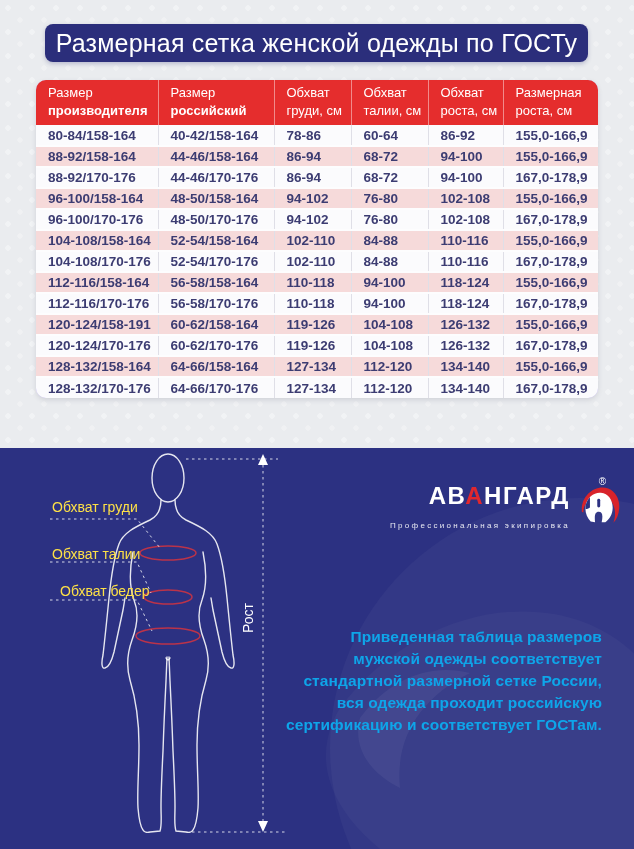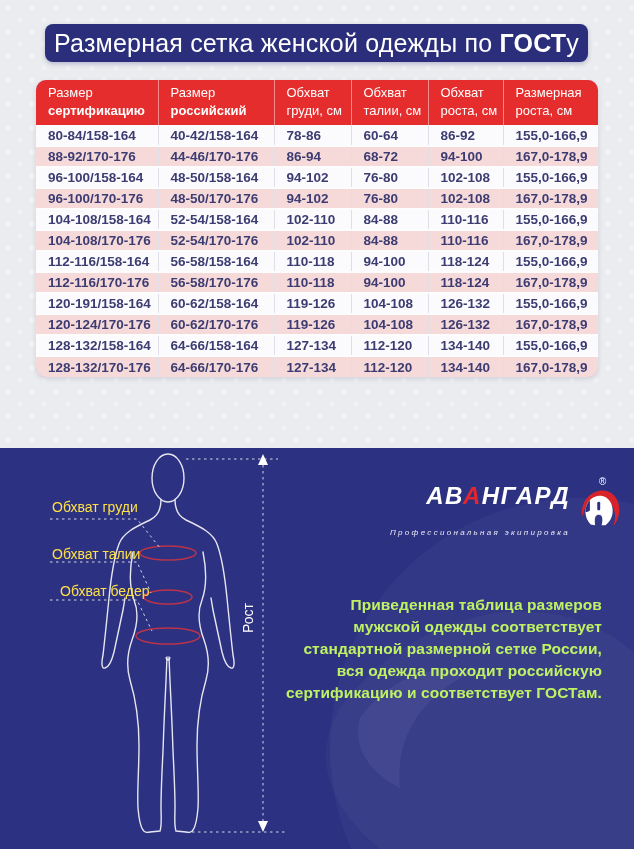--- a/index.html
+++ b/index.html
@@ -17,21 +17,21 @@
       radial-gradient(circle at 8px 8px, rgba(255,255,255,.7) 2.5px, transparent 3px),
       radial-gradient(circle at 20px 20px, rgba(255,255,255,.5) 2.5px, transparent 3px);
     background-size:24px 24px; opacity:.5; pointer-events:none;
   }
   .title-bar {
     position:absolute; left:45px; top:24px; width:543px; height:38px;
     background:#2b2e7b; border-radius:8px; color:#fff;
     display:flex; align-items:center; justify-content:center;
     font-size:25px; letter-spacing:.2px; box-shadow:0 2px 4px rgba(40,44,110,.25);
   }
-  .title-bar b { font-weight:700; }
+  .title-bar b { font-weight:400; }
   .table-wrap {
     position:absolute; left:36px; top:80px; width:562px;
     border-radius:10px; overflow:hidden; box-shadow:0 2px 5px rgba(60,60,90,.15);
     background:#c4b5fd;
   }
   table { width:100%; border-collapse:collapse; table-layout:fixed; }
   col.c1{width:122px} col.c2{width:116px} col.c3{width:77px}
   col.c4{width:77px} col.c5{width:75px} col.c6{width:95px}
   thead th {
     background:#e52d2d; color:#fff; font-weight:400; text-align:left;
@@ -56,30 +56,30 @@
   .diagram-svg { position:absolute; inset:0; }
   .meas-label { position:absolute; color:#fde047; font-size:14px; font-weight:400; }
   .lbl-chest { left:52px; top:51px; }
   .lbl-waist { left:52px; top:98px; }
   .lbl-hip   { left:60px; top:135px; }
   .lbl-height {
     position:absolute; left:224px; top:162px; width:48px; text-align:center;
     color:#fff; font-size:14px; transform:rotate(-90deg);
   }
   .brand { position:absolute; right:34px; top:36px; width:210px; }
-  .brand-row { display:flex; align-items:center;font-style:italic; }
+  .brand-row { display:flex; align-items:flex-end; }
   .brand-text { text-align:right; flex:1; }
   .brand-name { color:#fff; font-size:24px; font-weight:700; letter-spacing:1.5px; line-height:1; }
   .brand-name .red { color:#e0272e; }
-  .brand-tagline { color:#e8e9f2; font-size:8px; letter-spacing:2.3px; margin-top:20px; white-space:nowrap; }
+  .brand-tagline { color:#e8e9f2; font-size:8px; letter-spacing:2.3px; margin-top:13px; white-space:nowrap; }
   .helmet { width:44px; height:48px; margin-left:6px; margin-top:-4px; flex:0 0 auto; }
   .reg-mark { position:absolute; right:-6px; top:-8px; color:#fff; font-size:10px; }
   .note {
-    position:absolute; right:32px; top:146px; width:322px;
-    color:#bef264; font-size:15.5px; font-weight:700; line-height:1.42;
+    position:absolute; right:32px; top:178px; width:322px;
+    color:#0ea5e9; font-size:15.5px; font-weight:700; line-height:1.42;
     text-align:right; letter-spacing:.1px;
   }
 </style>
 </head>
 <body>
 
 <div class="page">
 
   <section class="top">
     <div class="title-bar">
@@ -91,38 +91,46 @@
         <colgroup>
             <col class="c1">
             <col class="c2">
             <col class="c3">
             <col class="c4">
             <col class="c5">
             <col class="c6">
           </colgroup>
         <thead>
           <tr>
-            <th class="strong"><span>Размер</span><span class="l2">сертификацию</span></th>
+            <th class="strong"><span>Размер</span><span class="l2">производителя</span></th>
             <th class="strong"><span>Размер</span><span class="l2">российский</span></th>
             <th><span>Обхват</span><span class="l2">груди, см</span></th>
             <th><span>Обхват</span><span class="l2">талии, см</span></th>
             <th><span>Обхват</span><span class="l2">роста, см</span></th>
             <th><span>Размерная</span><span class="l2">роста, см</span></th>
           </tr>
         </thead>
         <tbody>
             <tr>
               <td>80-84/158-164</td>
               <td>40-42/158-164</td>
               <td>78-86</td>
               <td>60-64</td>
               <td>86-92</td>
               <td>155,0-166,9</td>
             </tr>
             <tr>
+              <td>88-92/158-164</td>
+              <td>44-46/158-164</td>
+              <td>86-94</td>
+              <td>68-72</td>
+              <td>94-100</td>
+              <td>155,0-166,9</td>
+            </tr>
+            <tr>
               <td>88-92/170-176</td>
               <td>44-46/170-176</td>
               <td>86-94</td>
               <td>68-72</td>
               <td>94-100</td>
               <td>167,0-178,9</td>
             </tr>
             <tr>
               <td>96-100/158-164</td>
               <td>48-50/158-164</td>
@@ -165,21 +173,21 @@
             </tr>
             <tr>
               <td>112-116/170-176</td>
               <td>56-58/170-176</td>
               <td>110-118</td>
               <td>94-100</td>
               <td>118-124</td>
               <td>167,0-178,9</td>
             </tr>
             <tr>
-              <td>120-191/158-164</td>
+              <td>120-124/158-191</td>
               <td>60-62/158-164</td>
               <td>119-126</td>
               <td>104-108</td>
               <td>126-132</td>
               <td>155,0-166,9</td>
             </tr>
             <tr>
               <td>120-124/170-176</td>
               <td>60-62/170-176</td>
               <td>119-126</td>

